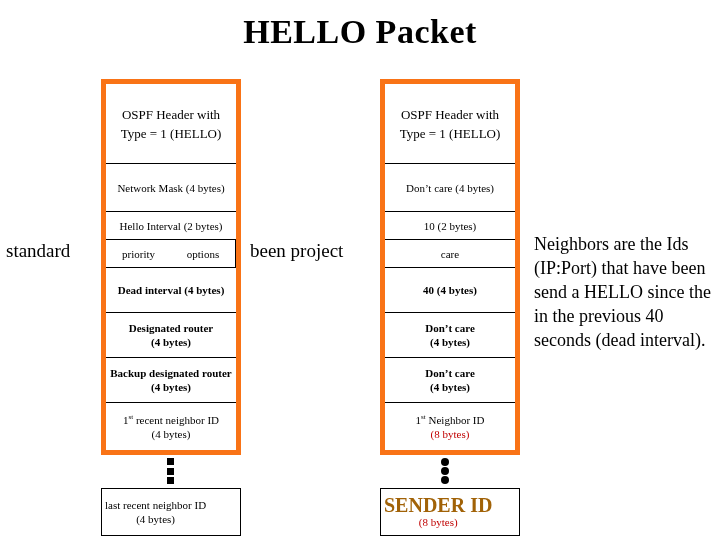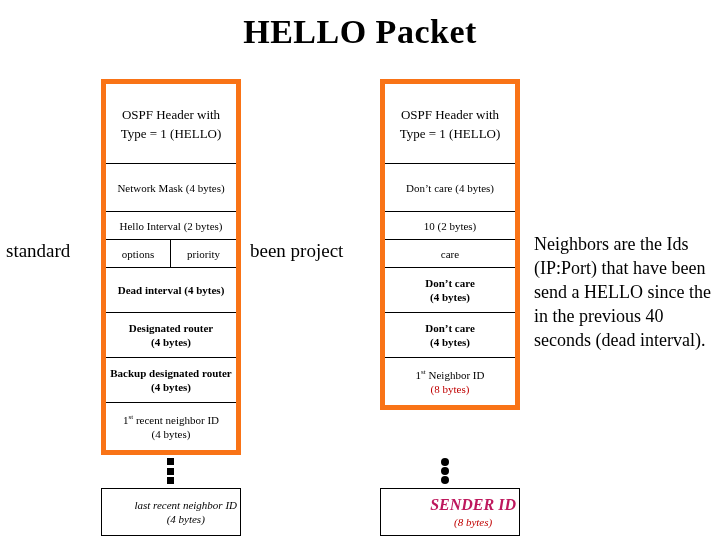--- a/index.html
+++ b/index.html
@@ -81,34 +81,33 @@
     align-items:center;
     justify-content:center;
     font-size:11px;
     line-height:14px;
     box-sizing:border-box;
   }
   .split .half.first{border-right:1px solid #000;}
 
   .tailbox{
     width:100%;height:100%;
-    display:flex;align-items:center;justify-content:flex-end;
+    display:flex;align-items:center;justify-content:flex-start;
     text-align:center;
     font-size:11px;line-height:14px;
     box-sizing:border-box;
     padding:2px 3px;
-    font-style:italic;
   }
 
   .l2{display:block;}
   sup{font-size:7px;vertical-align:super;line-height:0;}
   .sender{
-    color:#be185d;
+    color:#a16207;
     font-weight:bold;
-    font-size:16px;
+    font-size:20px;
     line-height:20px;
   }
   .bytes-red{color:#C00000;font-size:11px;line-height:14px;}
 
   
   .dots{
     position:absolute;
     width:14px;
     display:flex;
     flex-direction:column;
@@ -153,22 +152,22 @@
 
     <div class="field h48">
       <span>Network Mask (4 bytes)</span>
     </div>
 
     <div class="field h28">
       <span>Hello Interval (2 bytes)</span>
     </div>
 
     <div class="split">
+      <div class="half">priority</div>
       <div class="half first">options</div>
-      <div class="half">priority</div>
     </div>
 
     <div class="field h45">
       <span>Dead interval (4 bytes)</span>
     </div>
 
     <div class="field h45">
       <div>
         <span class="l2">Designated router</span>
         <span class="l2">(4 bytes)</span>
@@ -219,20 +218,23 @@
     </div>
 
     <div class="field h28">
       <span>10 (2 bytes)</span>
     </div>
 
     <div class="split">
       <div class="half">care</div>
     </div>
 
+    <div class="field h45">
+      <span>40 (4 bytes)</span>
+    </div>
 
     <div class="field h45">
       <div>
         <span class="l2">Don’t care</span>
         <span class="l2">(4 bytes)</span>
       </div>
     </div>
 
     <div class="field h45">
       <div>

